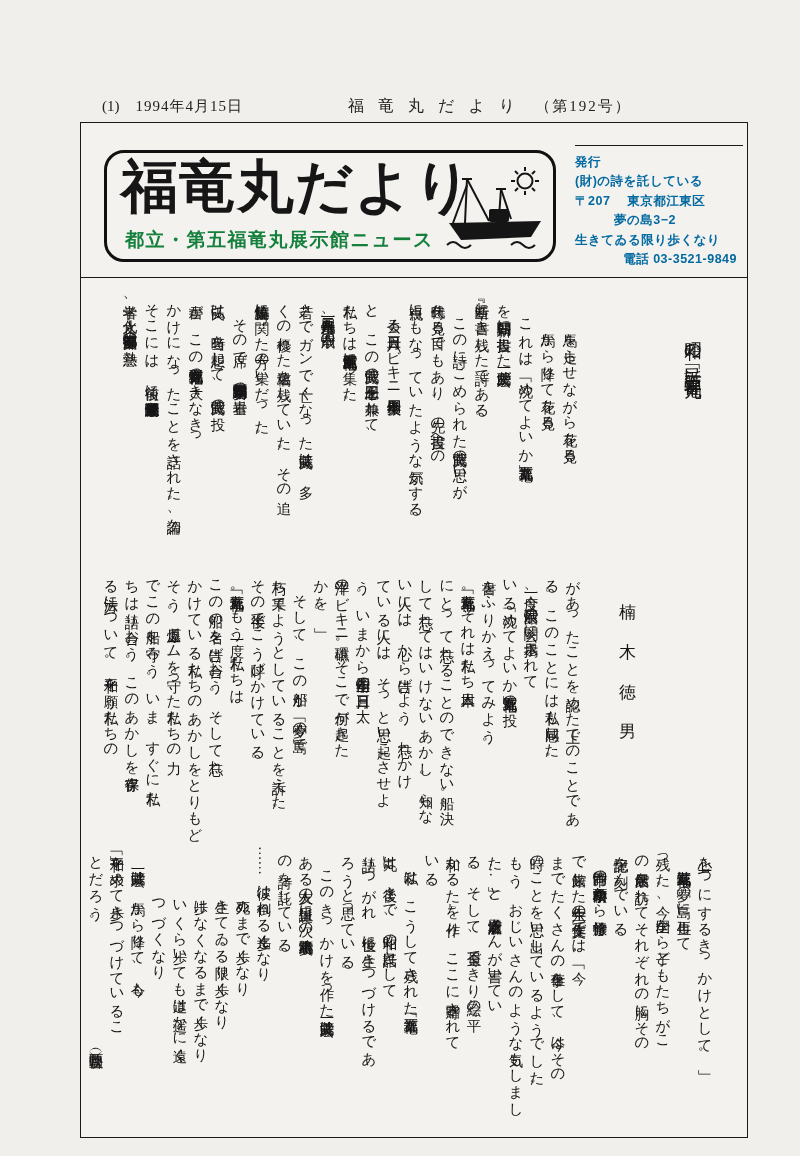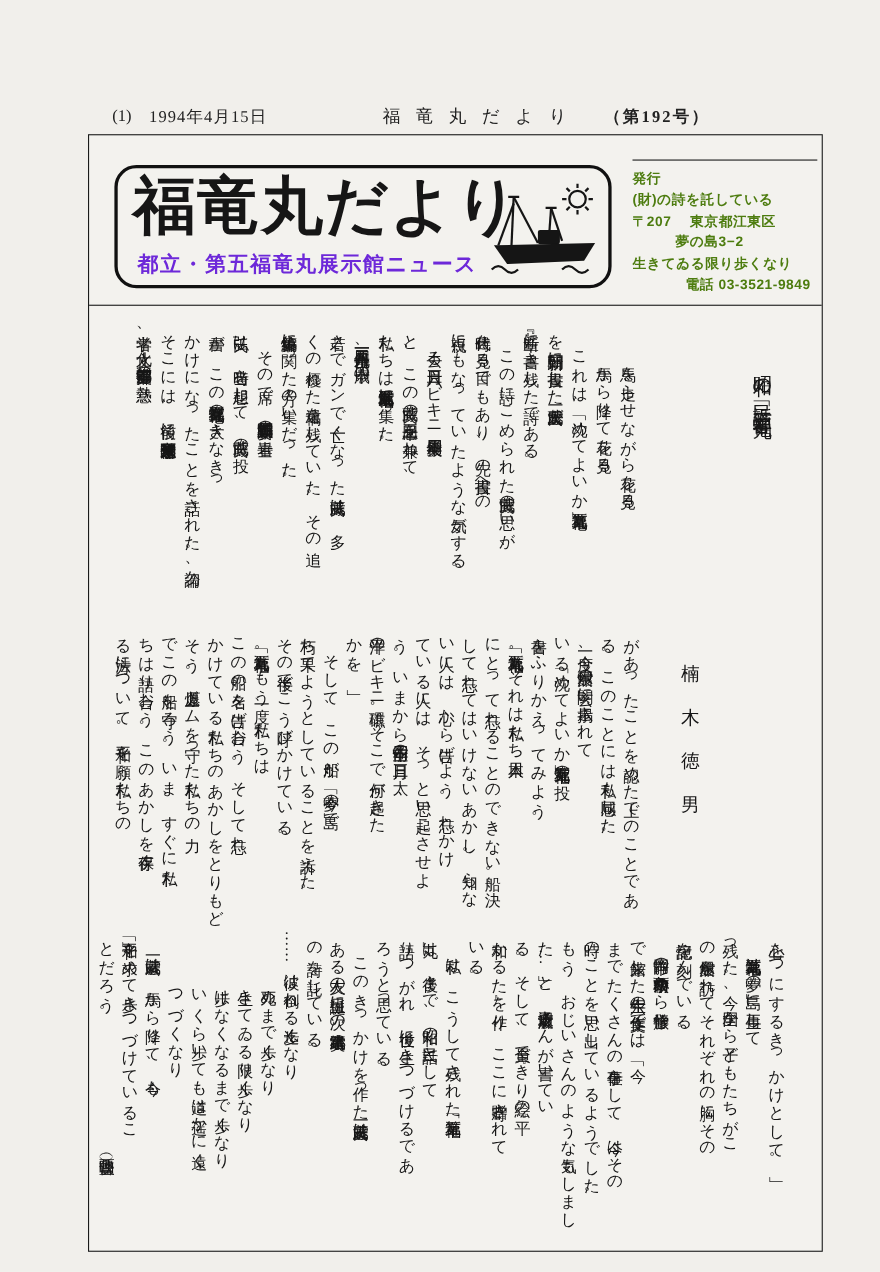--- a/index.html
+++ b/index.html
@@ -12,21 +12,21 @@
   }
   
   .pagehead{
     position:absolute;top:93px;left:80px;width:668px;height:26px;
     display:flex;align-items:center;
     font-size:15px;color:#222;
   }
   .pagehead .pnum{margin-left:22px;}
   .pagehead .pdate{margin-left:16px;letter-spacing:1px;}
   .pagehead .ptitle{margin-left:105px;letter-spacing:14px;font-size:16px;}
-  .pagehead .pissue{margin-left:20px;letter-spacing:2px;font-weight:bold;}
+  .pagehead .pissue{margin-left:6px;letter-spacing:2px;}
   
   .main-box{
     position:absolute;left:80px;top:122px;width:666px;height:1014px;
     border:1.6px solid #1a1a1a;
     background:#f3f2ee;
   }
   
   .masthead{
     position:relative;width:100%;height:155px;
     border-bottom:1.6px solid #1a1a1a;
@@ -41,31 +41,31 @@
   .logo-text{
     position:absolute;left:14px;top:-4px;
     font-size:57px;font-weight:bold;letter-spacing:1px;
     font-family:"Liberation Serif","DejaVu Serif",serif;
     color:#161616;
   }
   .logo-sub{
     position:absolute;left:18px;bottom:6px;
     font-size:19px;font-weight:bold;letter-spacing:1.5px;
     font-family:Liberation Mono, monospace;
-    color:#6d28d9;
+    color:#15803d;
   }
   .ship{position:absolute;right:4px;bottom:6px;}
   
   .publisher{
     position:absolute;right:4px;top:22px;width:168px;
     border-top:1.5px solid #1a1a1a;
     padding-top:7px;
     font-family:"Liberation Sans","DejaVu Sans",sans-serif;
     font-weight:bold;font-size:12.5px;line-height:1.55;
-    color:#4d7c0f;letter-spacing:0.5px;
+    color:#0369a1;letter-spacing:0.5px;
   }
   .publisher .r{text-align:center;padding-right:28px;}
   .publisher .r2{text-align:right;padding-right:6px;}
   
   .body-area{position:relative;width:100%;height:857px;}
   .vtxt{
     position:absolute;
     writing-mode:vertical-rl;
     text-orientation:mixed;
     white-space:pre;

